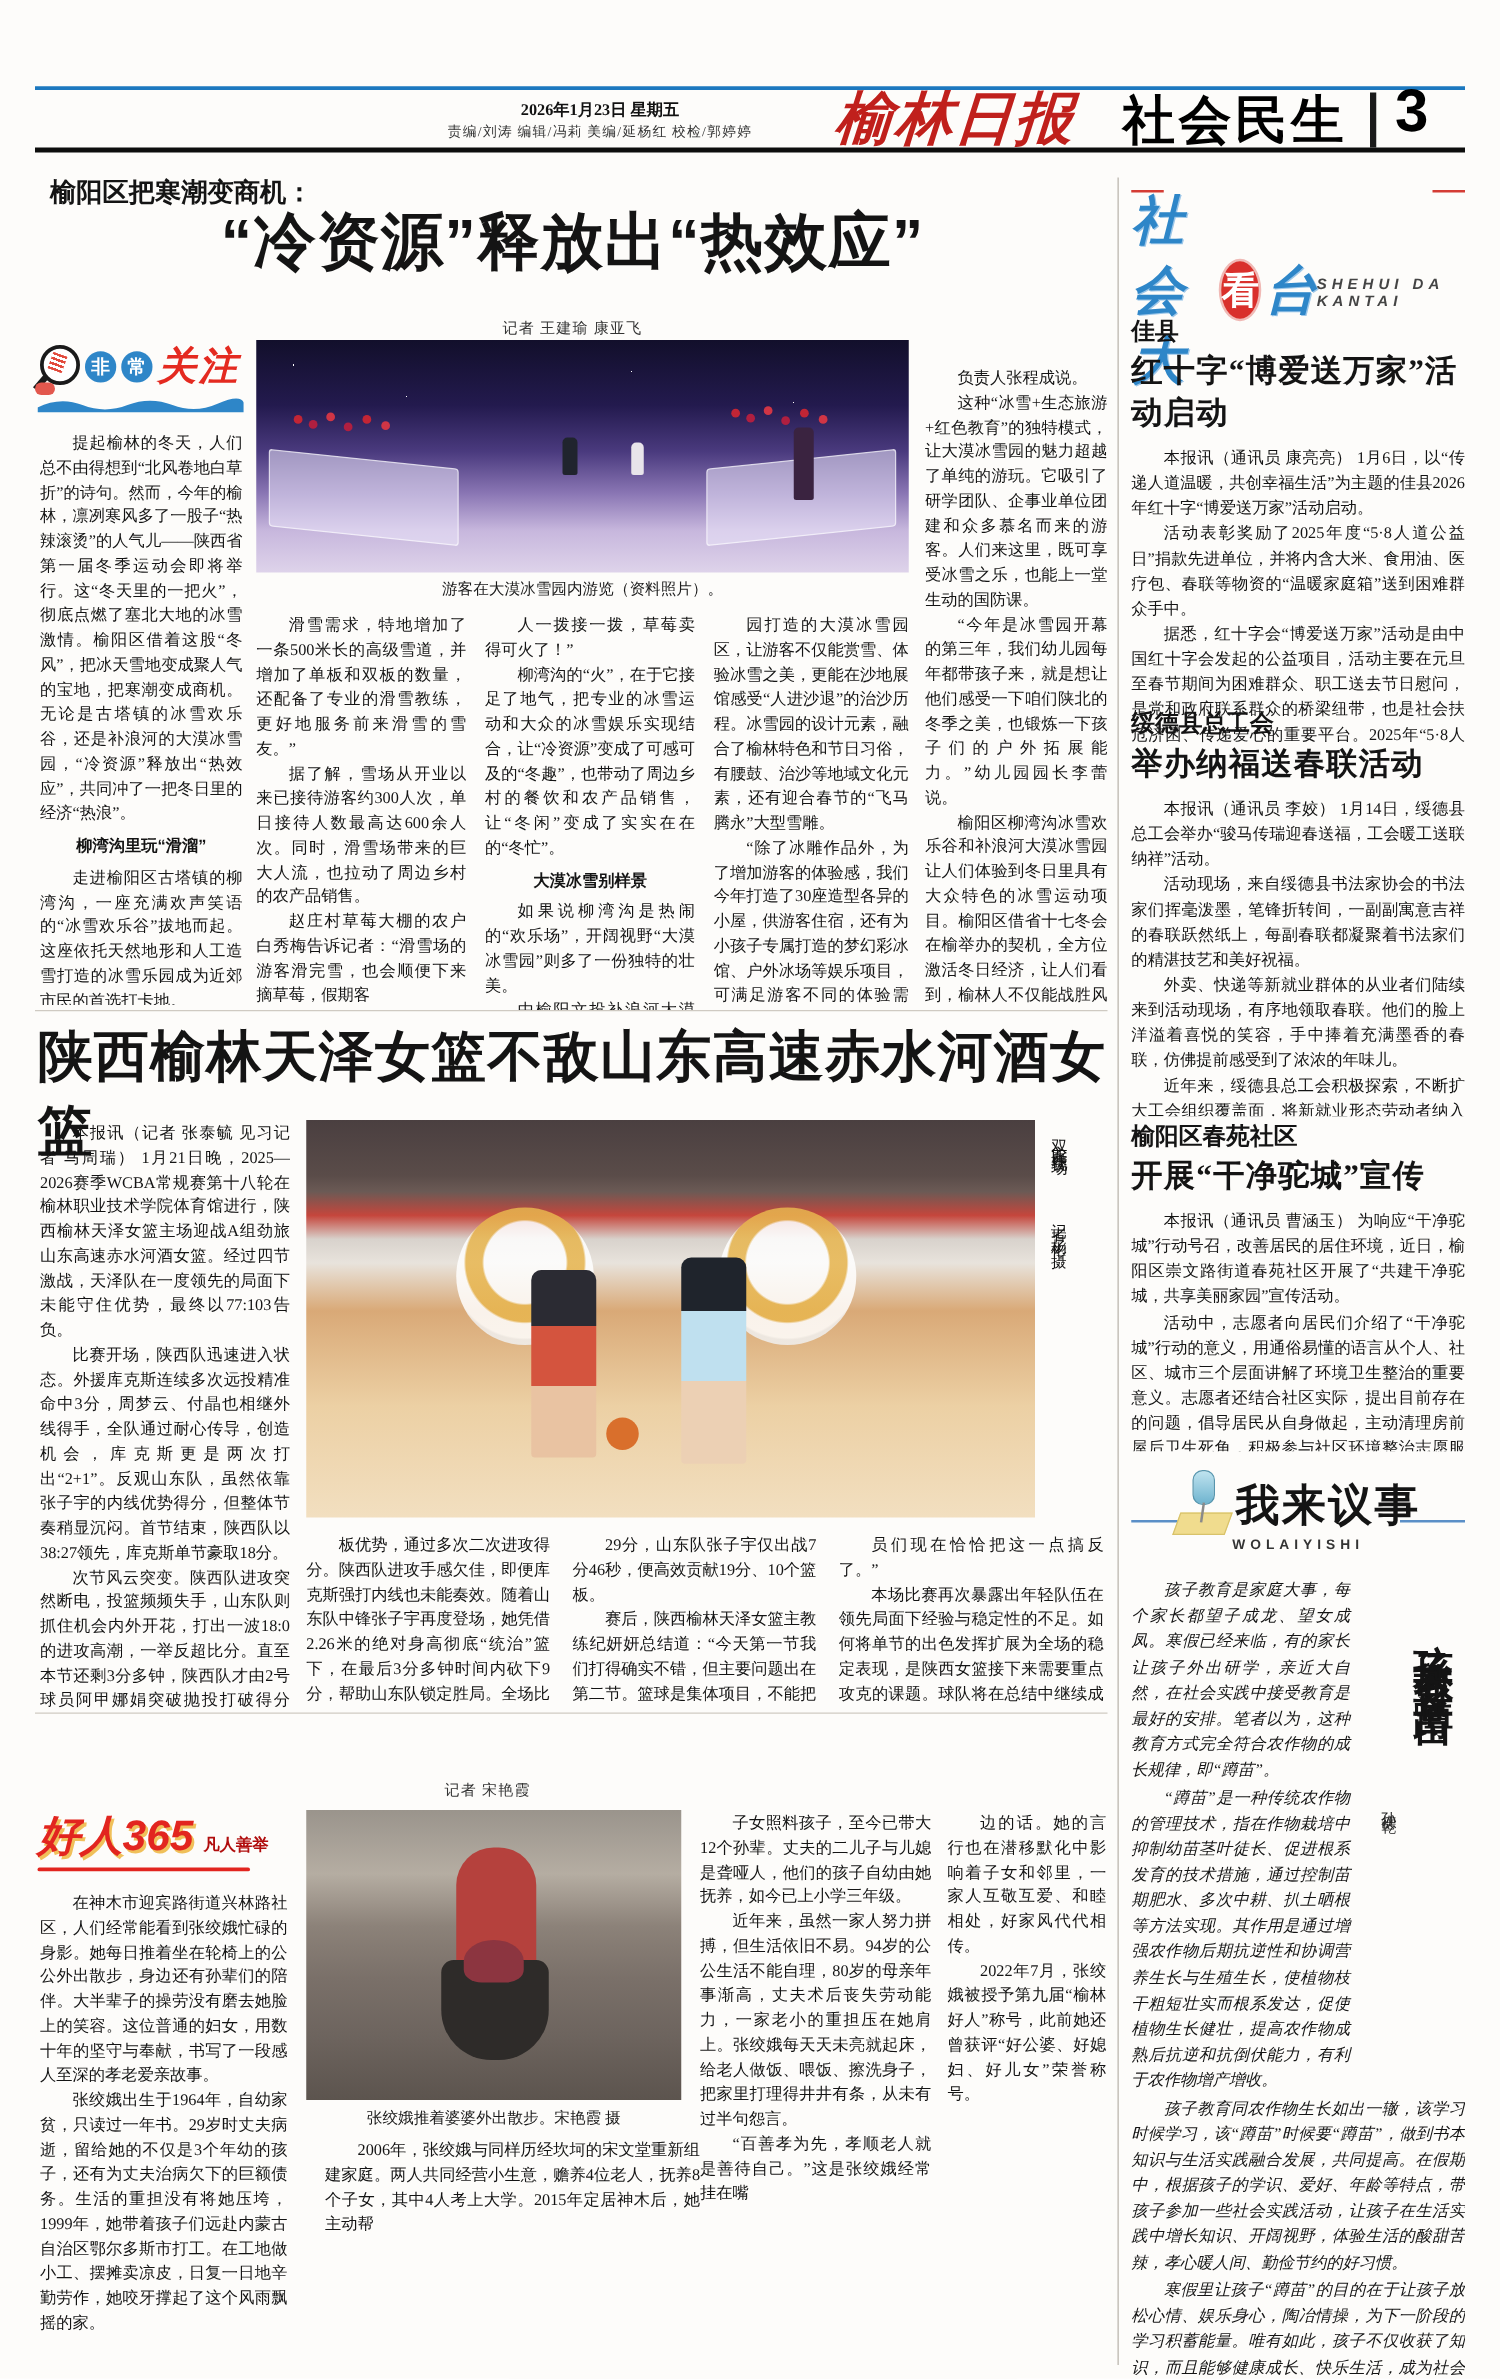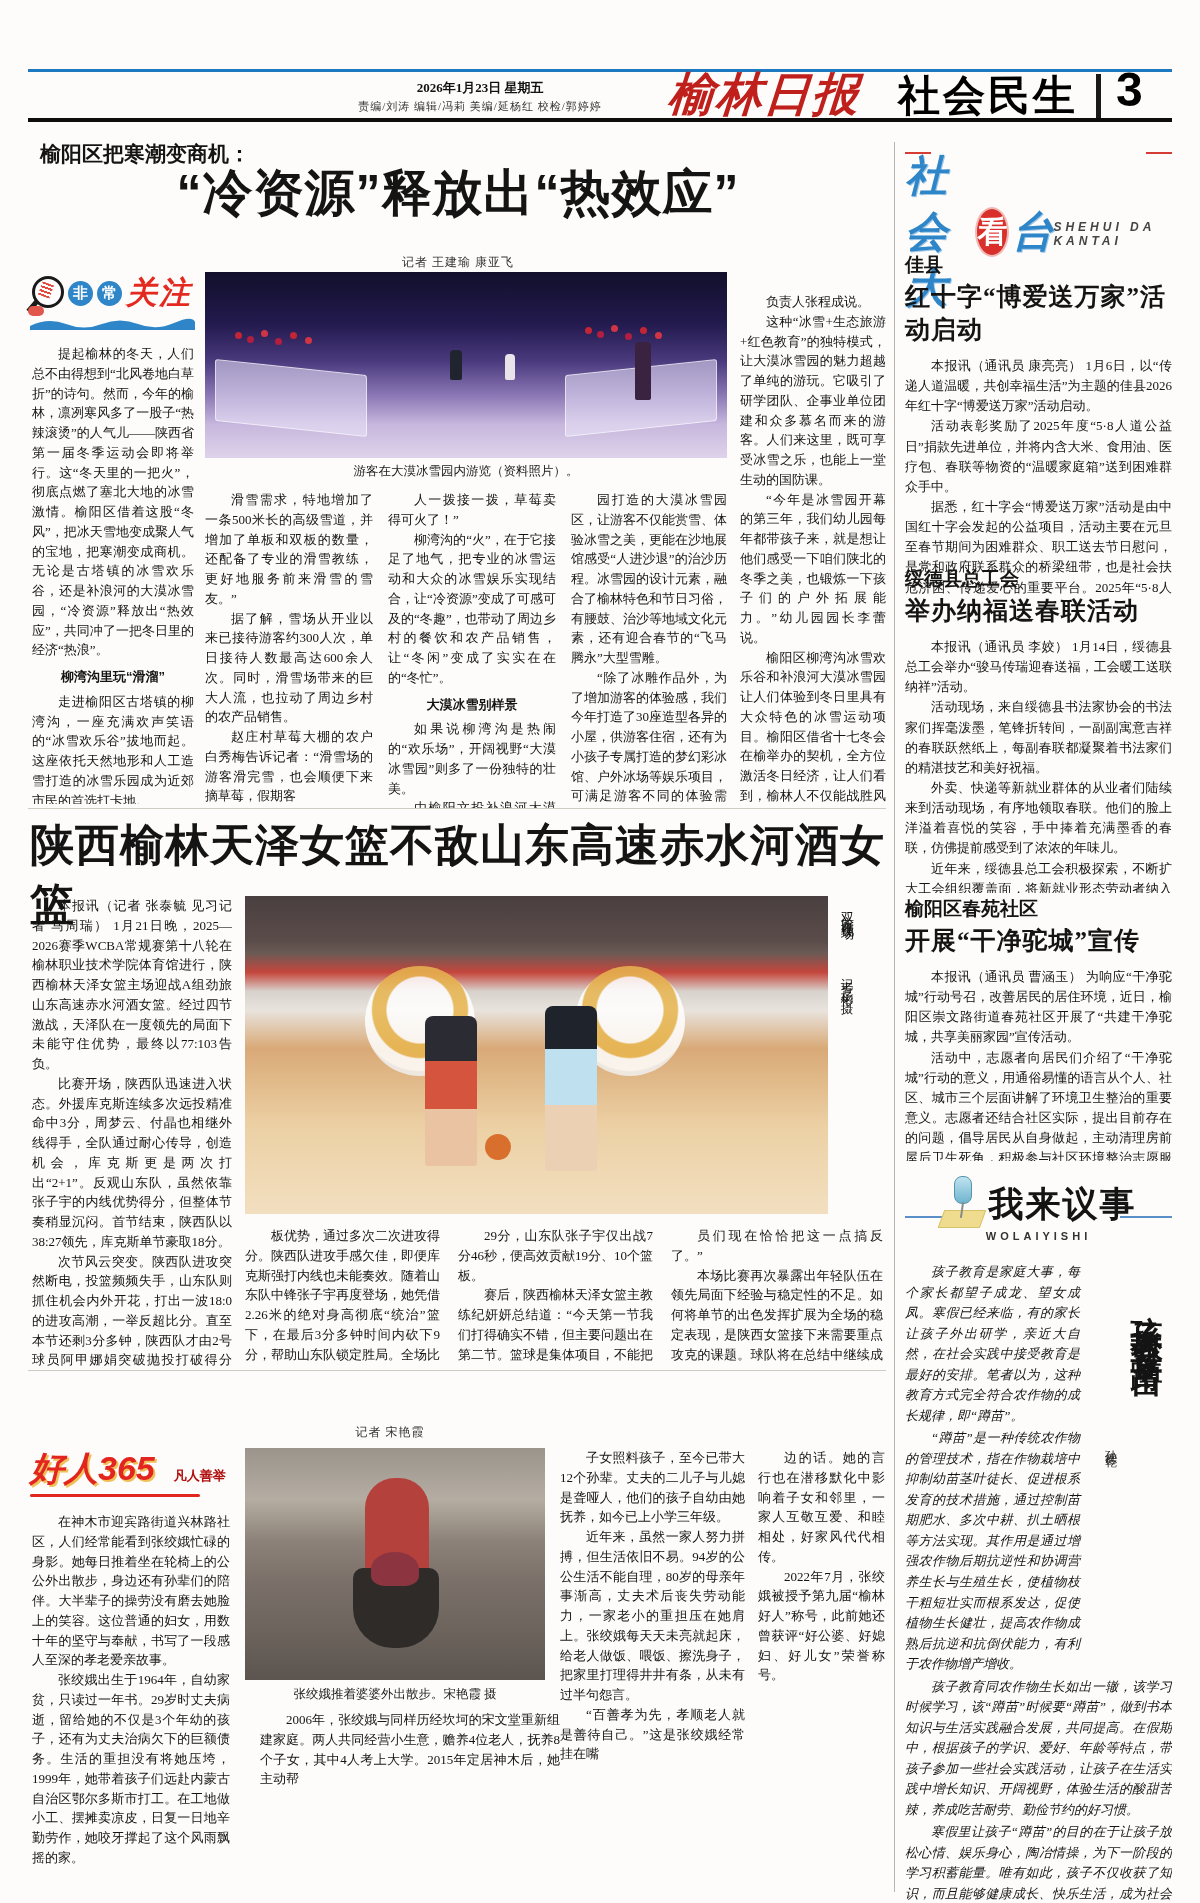--- a/index.html
+++ b/index.html
@@ -82,21 +82,21 @@
   .blueline{position:absolute;height:2px;background:#5b8fc7;}
   
   .essay{font-style:italic;font-size:13px;line-height:1.58;text-align:justify;overflow:hidden;}
   .essay p{margin:0 0 2px;text-indent:2em;}
   .essay-float{float:right;width:82px;height:352px;position:relative;margin:28px 0 6px 10px;}
   .essay-vtitle{position:absolute;right:0;top:0;writing-mode:vertical-rl;font-style:normal;
                 font-size:32px;font-weight:900;letter-spacing:7px;font-family:"Liberation Serif",serif;}
   .essay-author{position:absolute;right:52px;top:150px;writing-mode:vertical-rl;font-style:normal;
                 font-size:12px;letter-spacing:3px;color:#222;}
   
-  .haoren-badge{display:flex;align-items:baseline;gap:19px;}
+  .haoren-badge{display:flex;align-items:baseline;gap:8px;}
   .haoren-big{font-size:34px;font-weight:900;font-style:italic;color:#e2251f;font-family:"Liberation Sans",sans-serif;
               text-shadow:2px 2px 0 #f0c05a;}
   .haoren-sub{font-size:13px;font-weight:bold;color:#b00d0d;}
   .divider-v{position:absolute;width:1px;background:#b9b4ac;}
   .sep{position:absolute;height:1px;background:#cfcac2;}
 </style>
 </head>
 <body>
 
 <div id="page">
@@ -301,17 +301,17 @@
     <div class="yishi-pinyin">WOLAIYISHI</div>
   </div>
 
   <div class="abs essay" style="left:905px;top:1262px;width:267px;height:638px;">
     <div class="essay-float">
       <div class="essay-vtitle">孩子教育要『蹲苗』</div>
       <div class="essay-author">孙德乾</div>
     </div>
   <p>孩子教育是家庭大事，每个家长都望子成龙、望女成凤。寒假已经来临，有的家长让孩子外出研学，亲近大自然，在社会实践中接受教育是最好的安排。笔者以为，这种教育方式完全符合农作物的成长规律，即“蹲苗”。</p>
       <p>“蹲苗”是一种传统农作物的管理技术，指在作物栽培中抑制幼苗茎叶徒长、促进根系发育的技术措施，通过控制苗期肥水、多次中耕、扒土晒根等方法实现。其作用是通过增强农作物后期抗逆性和协调营养生长与生殖生长，使植物枝干粗短壮实而根系发达，促使植物生长健壮，提高农作物成熟后抗逆和抗倒伏能力，有利于农作物增产增收。</p>
-      <p>孩子教育同农作物生长如出一辙，该学习时候学习，该“蹲苗”时候要“蹲苗”，做到书本知识与生活实践融合发展，共同提高。在假期中，根据孩子的学识、爱好、年龄等特点，带孩子参加一些社会实践活动，让孩子在生活实践中增长知识、开阔视野，体验生活的酸甜苦辣，养成吃苦耐劳、勤俭节约的好习惯。</p>
+      <p>孩子教育同农作物生长如出一辙，该学习时候学习，该“蹲苗”时候要“蹲苗”，做到书本知识与生活实践融合发展，共同提高。在假期中，根据孩子的学识、爱好、年龄等特点，带孩子参加一些社会实践活动，让孩子在生活实践中增长知识、开阔视野，体验生活的酸甜苦辣，孝心暖人间、勤俭节约的好习惯。</p>
       <p>寒假里让孩子“蹲苗”的目的在于让孩子放松心情、娱乐身心，陶冶情操，为下一阶段的学习积蓄能量。唯有如此，孩子不仅收获了知识，而且能够健康成长、快乐生活，成为社会有用之才。</p>
     </div>
 
 </div>
 
 </body></html>

